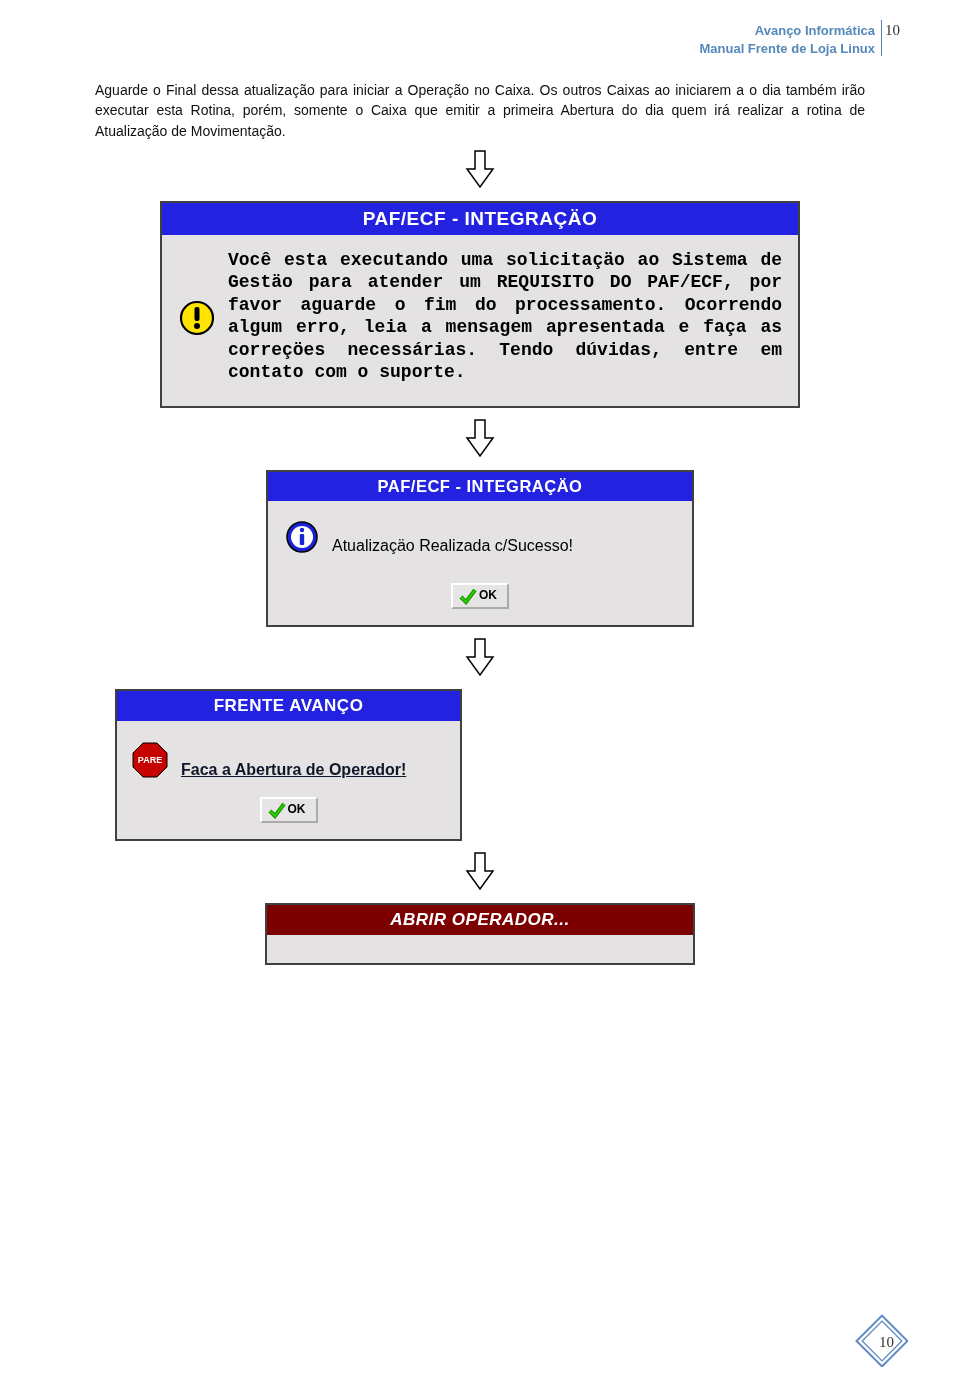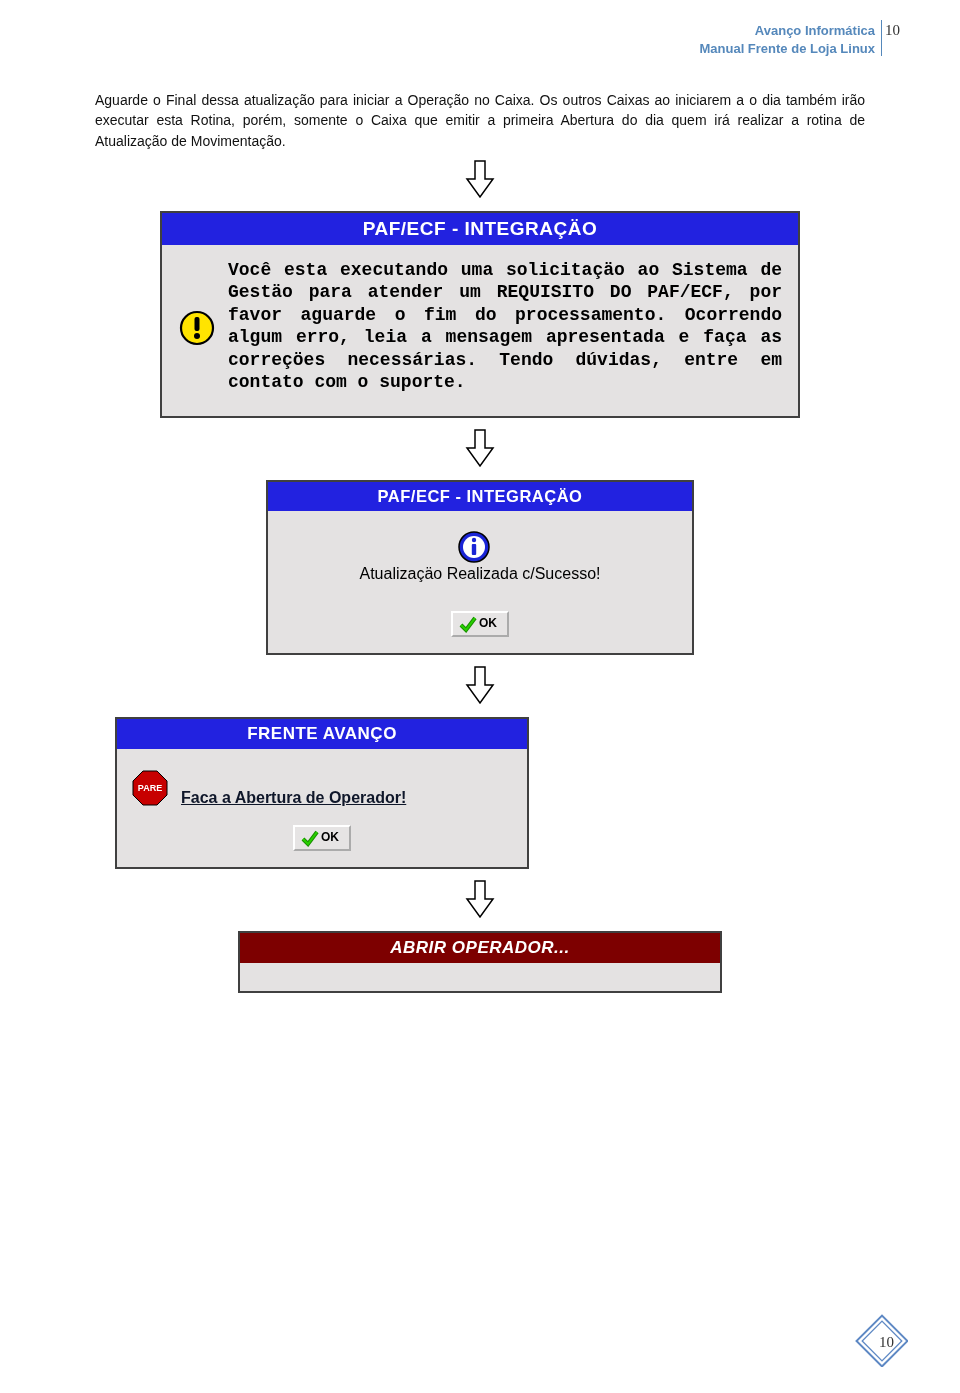--- a/index.html
+++ b/index.html
@@ -5,21 +5,21 @@
   * { box-sizing: border-box; }
   body {
     margin: 0;
     background: #fff;
     font-family: Arial, Helvetica, sans-serif;
     width: 960px;
     height: 1393px;
     position: relative;
   }
   .page {
-    padding: 30px 95px 20px 95px;
+    padding: 20px 95px 20px 95px;
     position: relative;
   }
   .header-right {
     position: absolute;
     right: 85px;
     top: 22px;
     text-align: right;
     font-family: Arial, sans-serif;
     font-size: 13px;
     font-weight: bold;
@@ -56,22 +56,22 @@
   }
   
   .dialog {
     margin: 10px auto;
     border: 2px solid #404040;
     background: #f0f0f0;
     box-shadow: 0 0 0 1px #ccc inset;
   }
   .dialog1 { width: 640px; }
   .dialog2 { width: 428px; }
-  .dialog3 { width: 414px; margin-left: 20px; }
-  .dialog4 { width: 484px; }
+  .dialog3 { width: 347px; margin-left: 20px; }
+  .dialog4 { width: 430px; }
   .title-bar {
     background: #2222e0;
     color: #fff;
     font-weight: bold;
     text-align: center;
     font-family: Arial, sans-serif;
     padding: 5px 4px;
     letter-spacing: 0.5px;
   }
   .title-bar1 { font-size: 19px; }
@@ -94,21 +94,21 @@
     margin-top: 4px;
   }
   .dialog1-text {
     font-family: "Courier New", monospace;
     font-size: 18px;
     font-weight: bold;
     color: #000;
     text-align: justify;
     line-height: 1.25;
   }
-  .dialog2 .dialog-body { align-items: center; flex-direction: column; }
+  .dialog2 .dialog-body { align-items: flex-end; }
   .dialog2-text {
     font-family: Arial, sans-serif;
     font-size: 16px;
     color: #000;
   }
   .dialog2 .btn-row, .dialog3 .btn-row {
     text-align: center;
     padding: 6px 0 16px 0;
     background: #e4e2e2;
   }

